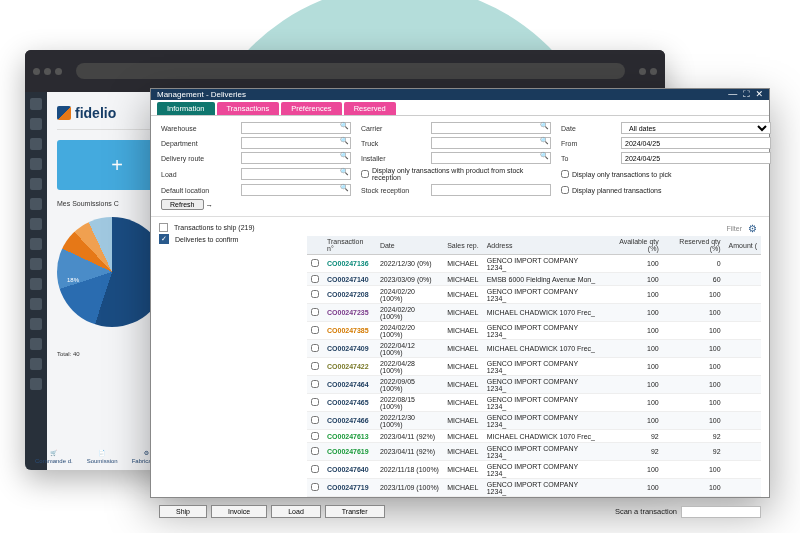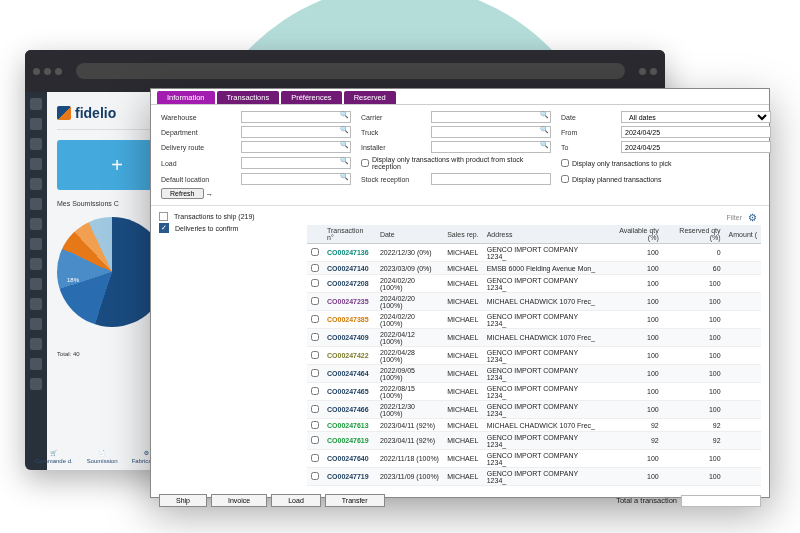--- a/index.html
+++ b/index.html
@@ -30,22 +30,22 @@
 .card-orange .val{font-size:16px;font-weight:bold}
 .piewrap{width:130px;height:130px;position:relative;margin-top:10px}
 .pie{width:110px;height:110px;border-radius:50%;background:conic-gradient(#1a4c82 0 55%,#2a6cb0 55% 70%,#4a8cc8 70% 82%,#e67817 82% 88%,#f0a050 88% 93%,#a0c8e0 93% 100%);position:relative}
 .botnav{position:absolute;bottom:6px;left:10px;display:flex;gap:14px}
 .botnav div{display:flex;flex-direction:column;align-items:center;font-size:6px;color:#2a4d78;gap:2px}
 
 .dialog{position:absolute;left:150px;top:88px;width:620px;height:410px;background:#fff;border:1px solid #888;z-index:2;box-shadow:0 15px 40px rgba(0,0,0,.35);font-size:7.5px;color:#222;display:flex;flex-direction:column}
 .titlebar{height:16px;background:#1a3a5c;color:#fff;display:flex;align-items:center;padding:0 6px;justify-content:space-between;font-size:8px}
 .titlebar .wctrls{display:flex;gap:6px;font-size:9px}
 .tabs{height:16px;display:flex;gap:2px;padding:2px 6px 0;border-bottom:1px solid #ccc}
-.tab{padding:2px 10px;background:#a21caf;color:#fff;font-size:7.5px;border-radius:2px 2px 0 0}
-.tab.inactive{background:#701a75}
+.tab{padding:2px 10px;background:#0f766e;color:#fff;font-size:7.5px;border-radius:2px 2px 0 0}
+.tab.inactive{background:#ec4899}
 .filters{padding:6px 10px;display:grid;grid-template-columns:70px 110px 60px 120px 50px 150px;gap:3px 10px;align-items:center;border-bottom:1px solid #ddd}
 .filters label{font-size:7px;color:#333}
 .filters input,.filters select{height:12px;border:1px solid #bbb;font-size:7px;padding:0 3px;width:100%;background:#fff}
 .filters .srch{position:relative}
 .filters .srch:after{content:'🔍';position:absolute;right:2px;top:0;font-size:7px;color:#888}
 .chk{display:flex;align-items:center;gap:3px;font-size:7px}
 .chk input{width:8px;height:8px}
 .btn-sm{border:1px solid #888;background:#eee;font-size:7px;padding:1px 8px;border-radius:2px}
 .details-hdr{background:#2a5a8c;color:#fff;padding:2px 8px;font-size:7.5px;margin:0 2px}
 .midrow{display:flex;padding:4px 8px;gap:8px}
@@ -142,20 +142,28 @@
       <div class="botnav">
         <div>🛒<span>Commande d.</span></div>
         <div>📄<span>Soumission</span></div>
         <div>⚙<span>Fabrication</span></div>
       </div>
     </div>
   </div>
 </div>
 
 <div class="dialog">
+  <div class="titlebar">
+    <span>Management - Deliveries</span>
+    <span class="wctrls">
+        <span>—</span>
+        <span>⛶</span>
+        <span>✕</span>
+      </span>
+  </div>
   <div class="tabs">
     <div class="tab">Information</div>
     <div class="tab inactive">Transactions</div>
     <div class="tab inactive">Préférences</div>
     <div class="tab inactive">Reserved</div>
   </div>
   <div class="filters">
     <label>Warehouse</label>
       <div class="srch"><input style=""></div>
     <label>Carrier</label>
@@ -375,18 +383,18 @@
       </table>
     </div>
   </div>
 
   <div class="actions">
     <button>Ship</button>
     <button>Invoice</button>
     <button>Load</button>
     <button>Transfer</button>
     <div class="scan">
-        <span>Total a transaction</span>
+        <span>Scan a transaction</span>
         <input style="">
       </div>
   </div>
 
 </div>
 
 </body></html>

